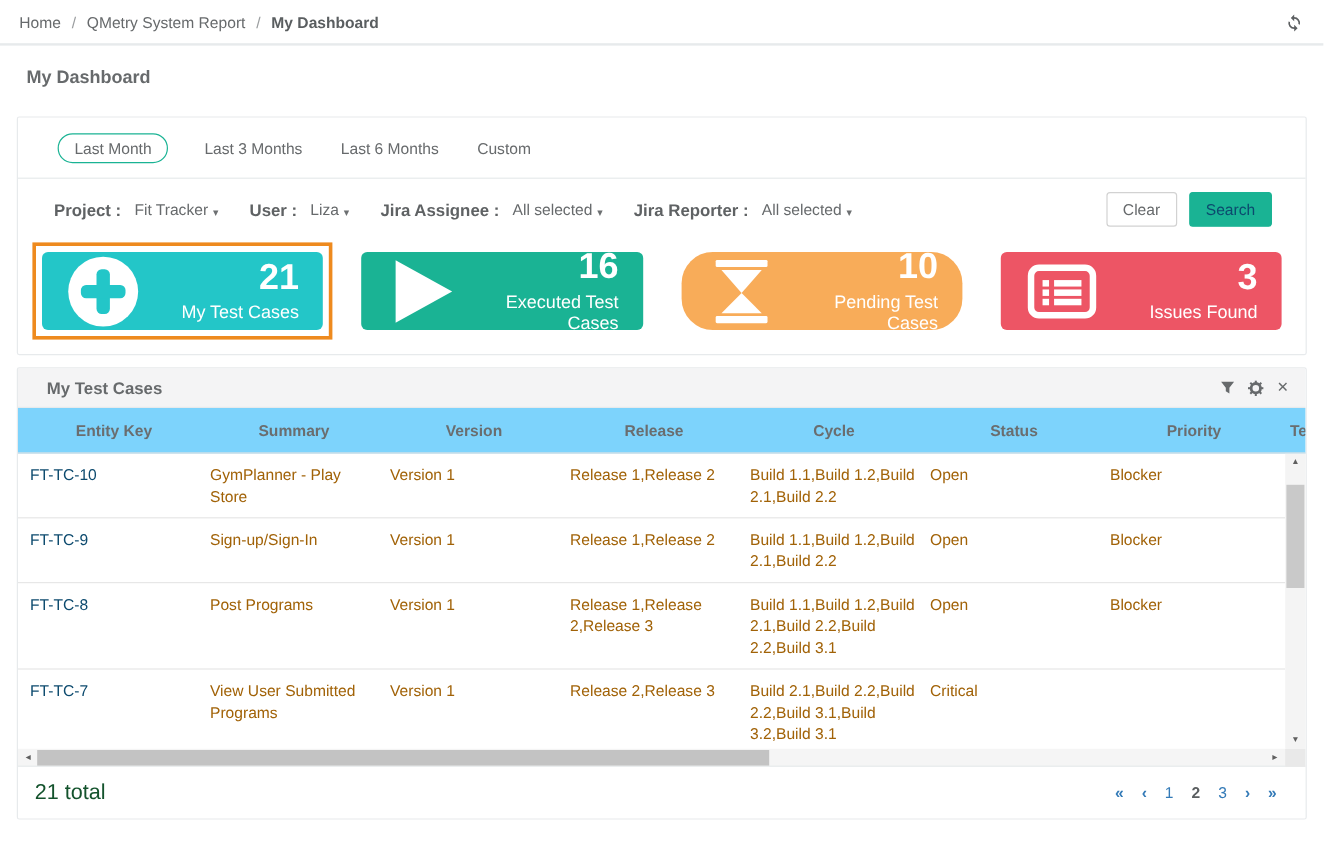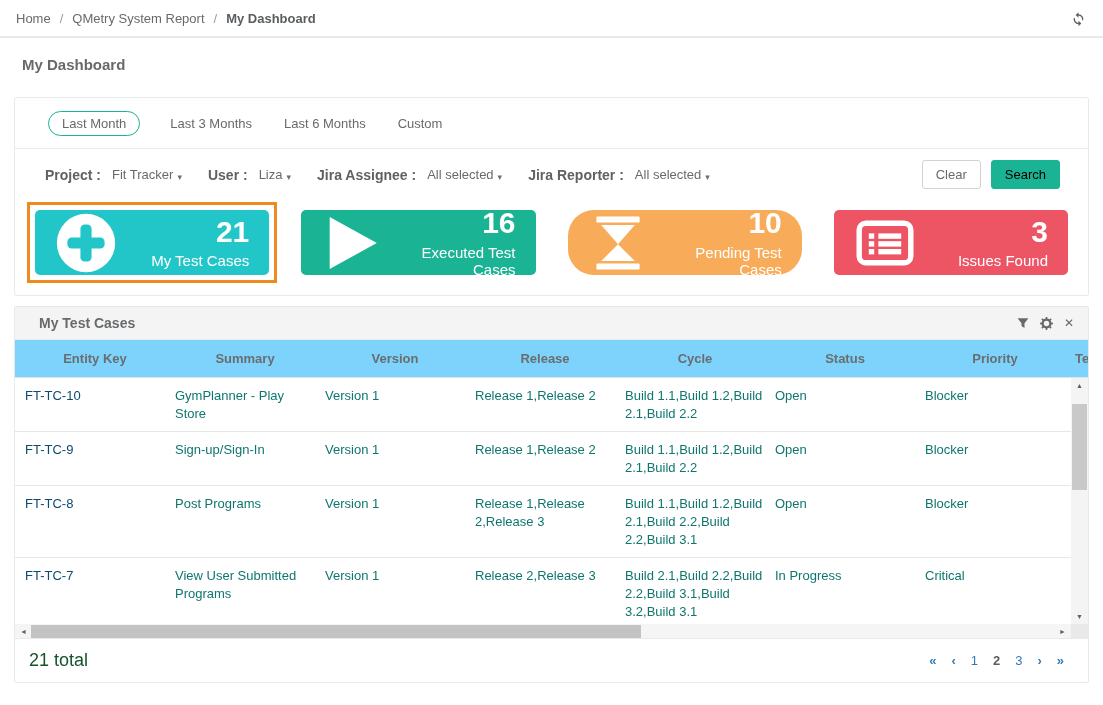--- a/index.html
+++ b/index.html
@@ -27,21 +27,21 @@
   .range-tab { cursor:pointer; color:#676a6c; padding:4px 2px; }
   .range-tab.active { border:1px solid #1ab394; border-radius:14px; padding:4px 13px; }
 
   .filter-row { display:flex; align-items:center; padding:11px 28px 11px 30px; font-size:13px; }
   .f-label { font-weight:700; font-size:14px; color:#5f6264; margin-right:11px; white-space:nowrap; }
   .f-value { color:#676a6c; margin-right:26px; cursor:pointer; white-space:nowrap; }
   .caret { font-size:9px; color:#6d7072; margin-left:4px; position:relative; top:1px; }
   .btns { margin-left:auto; display:flex; gap:10px; }
   .btn { font-size:13px; border-radius:3px; padding:6px 13px; cursor:pointer; border:1px solid transparent; }
   .btn-clear { background:#fff; border-color:#d2d2d2; color:#676a6c; }
-  .btn-search { background:#1ab394; border-color:#1ab394; color:#000000; }
+  .btn-search { background:#1ab394; border-color:#1ab394; color:#0c4a6e; }
 
   
   .cards { display:flex; gap:16px; padding:2px 12px 12px 12px; }
   .card-slot { flex:1; border:3px solid transparent; padding:5px; }
   .card-slot.highlighted { border-color:#ee8a1e; }
   .card { height:65px; border-radius:5px; display:flex; align-items:center;
     padding:0 20px; color:#fff; cursor:pointer; }
   .card-icon { width:62px; height:62px; display:flex; align-items:center; justify-content:center; }
   .card-right { margin-left:auto; text-align:right; }
   .card-num { font-size:30px; font-weight:700; line-height:1.05; }
@@ -60,21 +60,21 @@
   .grid-head, .t-row { display:grid; grid-template-columns:repeat(7,150px) 1fr; }
   .grid-head { height:38px; align-items:center; border-bottom:1px solid #e3e3e3; background:#7dd3fc;text-align:center; }
   .th { font-size:13px; font-weight:700; color:#6a6d6f; padding:0 0 0 10px; white-space:nowrap;
     overflow:hidden; cursor:pointer; }
   .t-body { position:relative; height:246px; overflow:hidden; }
   .t-rows { width:1056px; }
   .t-row { border-bottom:1px solid #e7e7e7; overflow:hidden; }
   .t-row.r1,.t-row.r2 { height:54px; }
   .t-row.r3 { height:72px; }
   .t-row.r4 { height:72px; }
-  .td { font-size:13px; color:#0f766e; padding:9px 0 0 10px; line-height:1.38; overflow:hidden; }
+  .td { font-size:13px; color:#a16207; padding:9px 0 0 10px; line-height:1.38; overflow:hidden; }
   .td.key a, .td.key { color:#0c4a6e; cursor:pointer; text-decoration:none; }
 
   
   .vscroll { position:absolute; top:0; right:0; width:17px; height:246px; background:#f4f4f4; }
   .vs-arrow { height:15px; display:flex; align-items:center; justify-content:center;
     font-size:7px; color:#5f5f5f; cursor:pointer; }
   .vs-arrow.down { position:absolute; bottom:0; left:0; right:0; }
   .vs-thumb { position:absolute; top:26px; left:1px; width:15px; height:86px; background:#c9c9c9; cursor:pointer; }
 
   
@@ -277,21 +277,20 @@
           <span class="td">Open</span>
           <span class="td">Blocker</span>
           <span class="td"></span>
         </div>
         <div class="t-row r4">
           <span class="td key">FT-TC-7</span>
           <span class="td">View User Submitted Programs</span>
           <span class="td">Version 1</span>
           <span class="td">Release 2,Release 3</span>
           <span class="td">Build 2.1,Build 2.2,Build 2.2,Build 3.1,Build 3.2,Build 3.1</span>
-          <span class="td">In Progress</span>
           <span class="td">Critical</span>
           <span class="td"></span>
         </div>
       </div>
       <div class="vscroll">
         <span class="vs-arrow">▲</span>
         <span class="vs-thumb"></span>
         <span class="vs-arrow down">▼</span>
       </div>
     </div>

